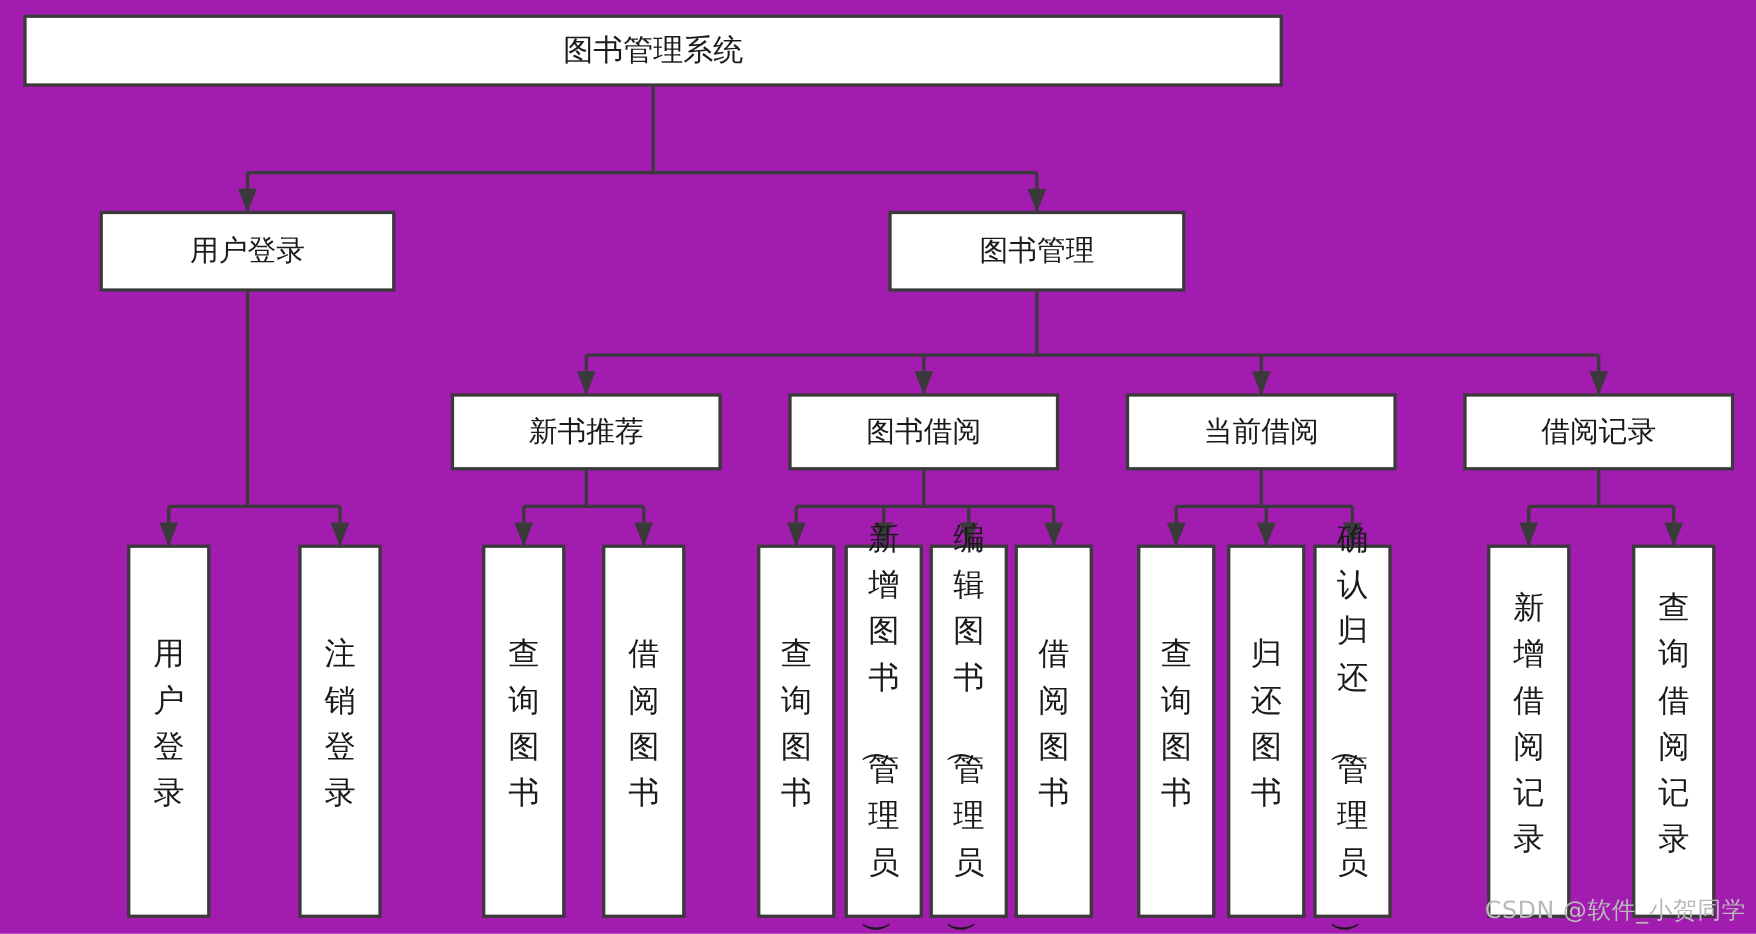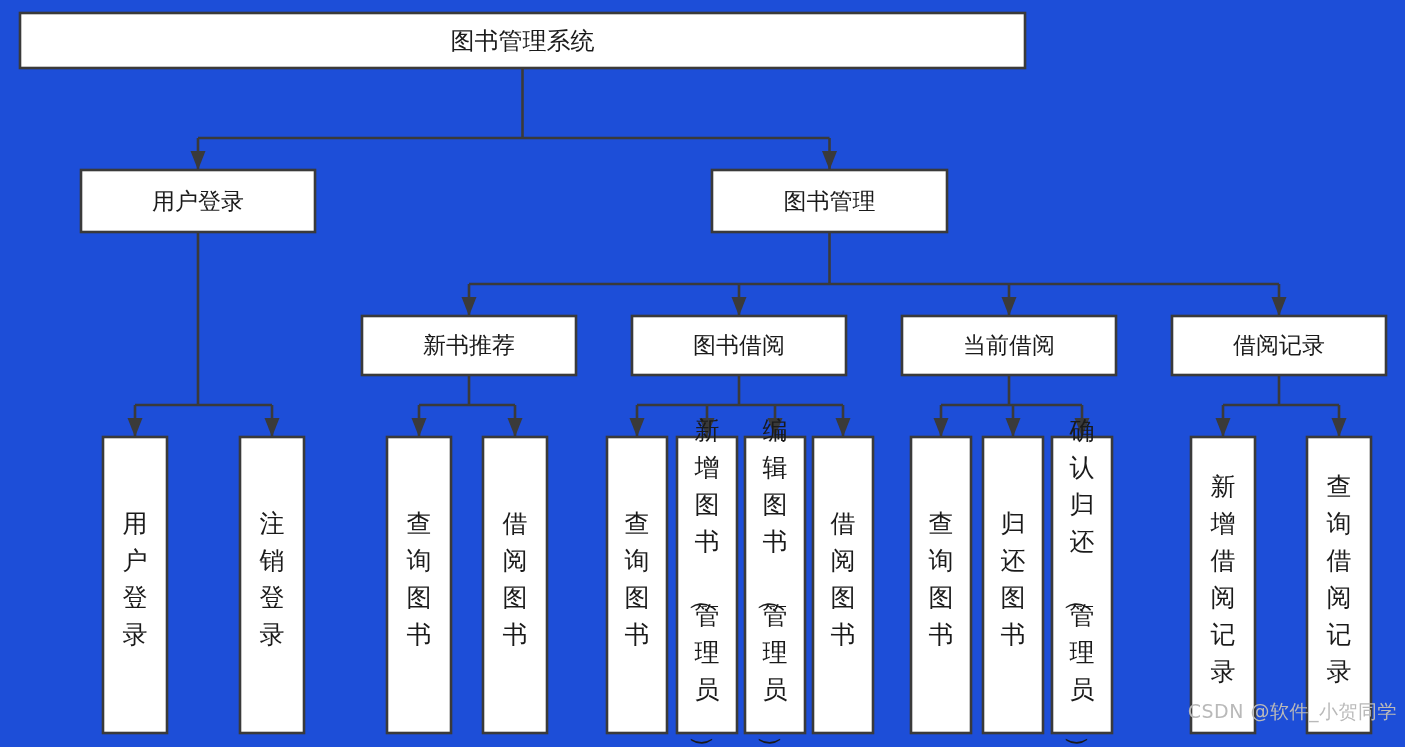--- a/index.html
+++ b/index.html
@@ -11,21 +11,21 @@
   body {
     width: 1405px;
     height: 747px;
     font-family: "DejaVu Sans", "Liberation Sans", sans-serif;
     overflow: hidden;
   }
   #diagram-root {
     position: relative;
     width: 1405px;
     height: 747px;
-    background: #1d4ed8;
+    background: #a21caf;
   }
   svg#flowchart {
     display: block;
     width: 1405px;
     height: 747px;
   }
   .node-box {
     fill: #ffffff;
     stroke: #3a3a3a;
     stroke-width: 2.6;
@@ -52,21 +52,21 @@
     fill: none;
     stroke-linecap: butt;
   }
   .arrow-head {
     fill: #3a3a3a;
     stroke: none;
   }
   .watermark {
     position: absolute;
     right: 8px;
-    bottom: 22px;
+    bottom: 6px;
     font-family: "DejaVu Sans", "Liberation Sans", sans-serif;
     font-size: 19px;
     color: #b9b9b9;
     white-space: nowrap;
     letter-spacing: 0.5px;
     user-select: none;
   }
 </style>
 </head>
 <body>

